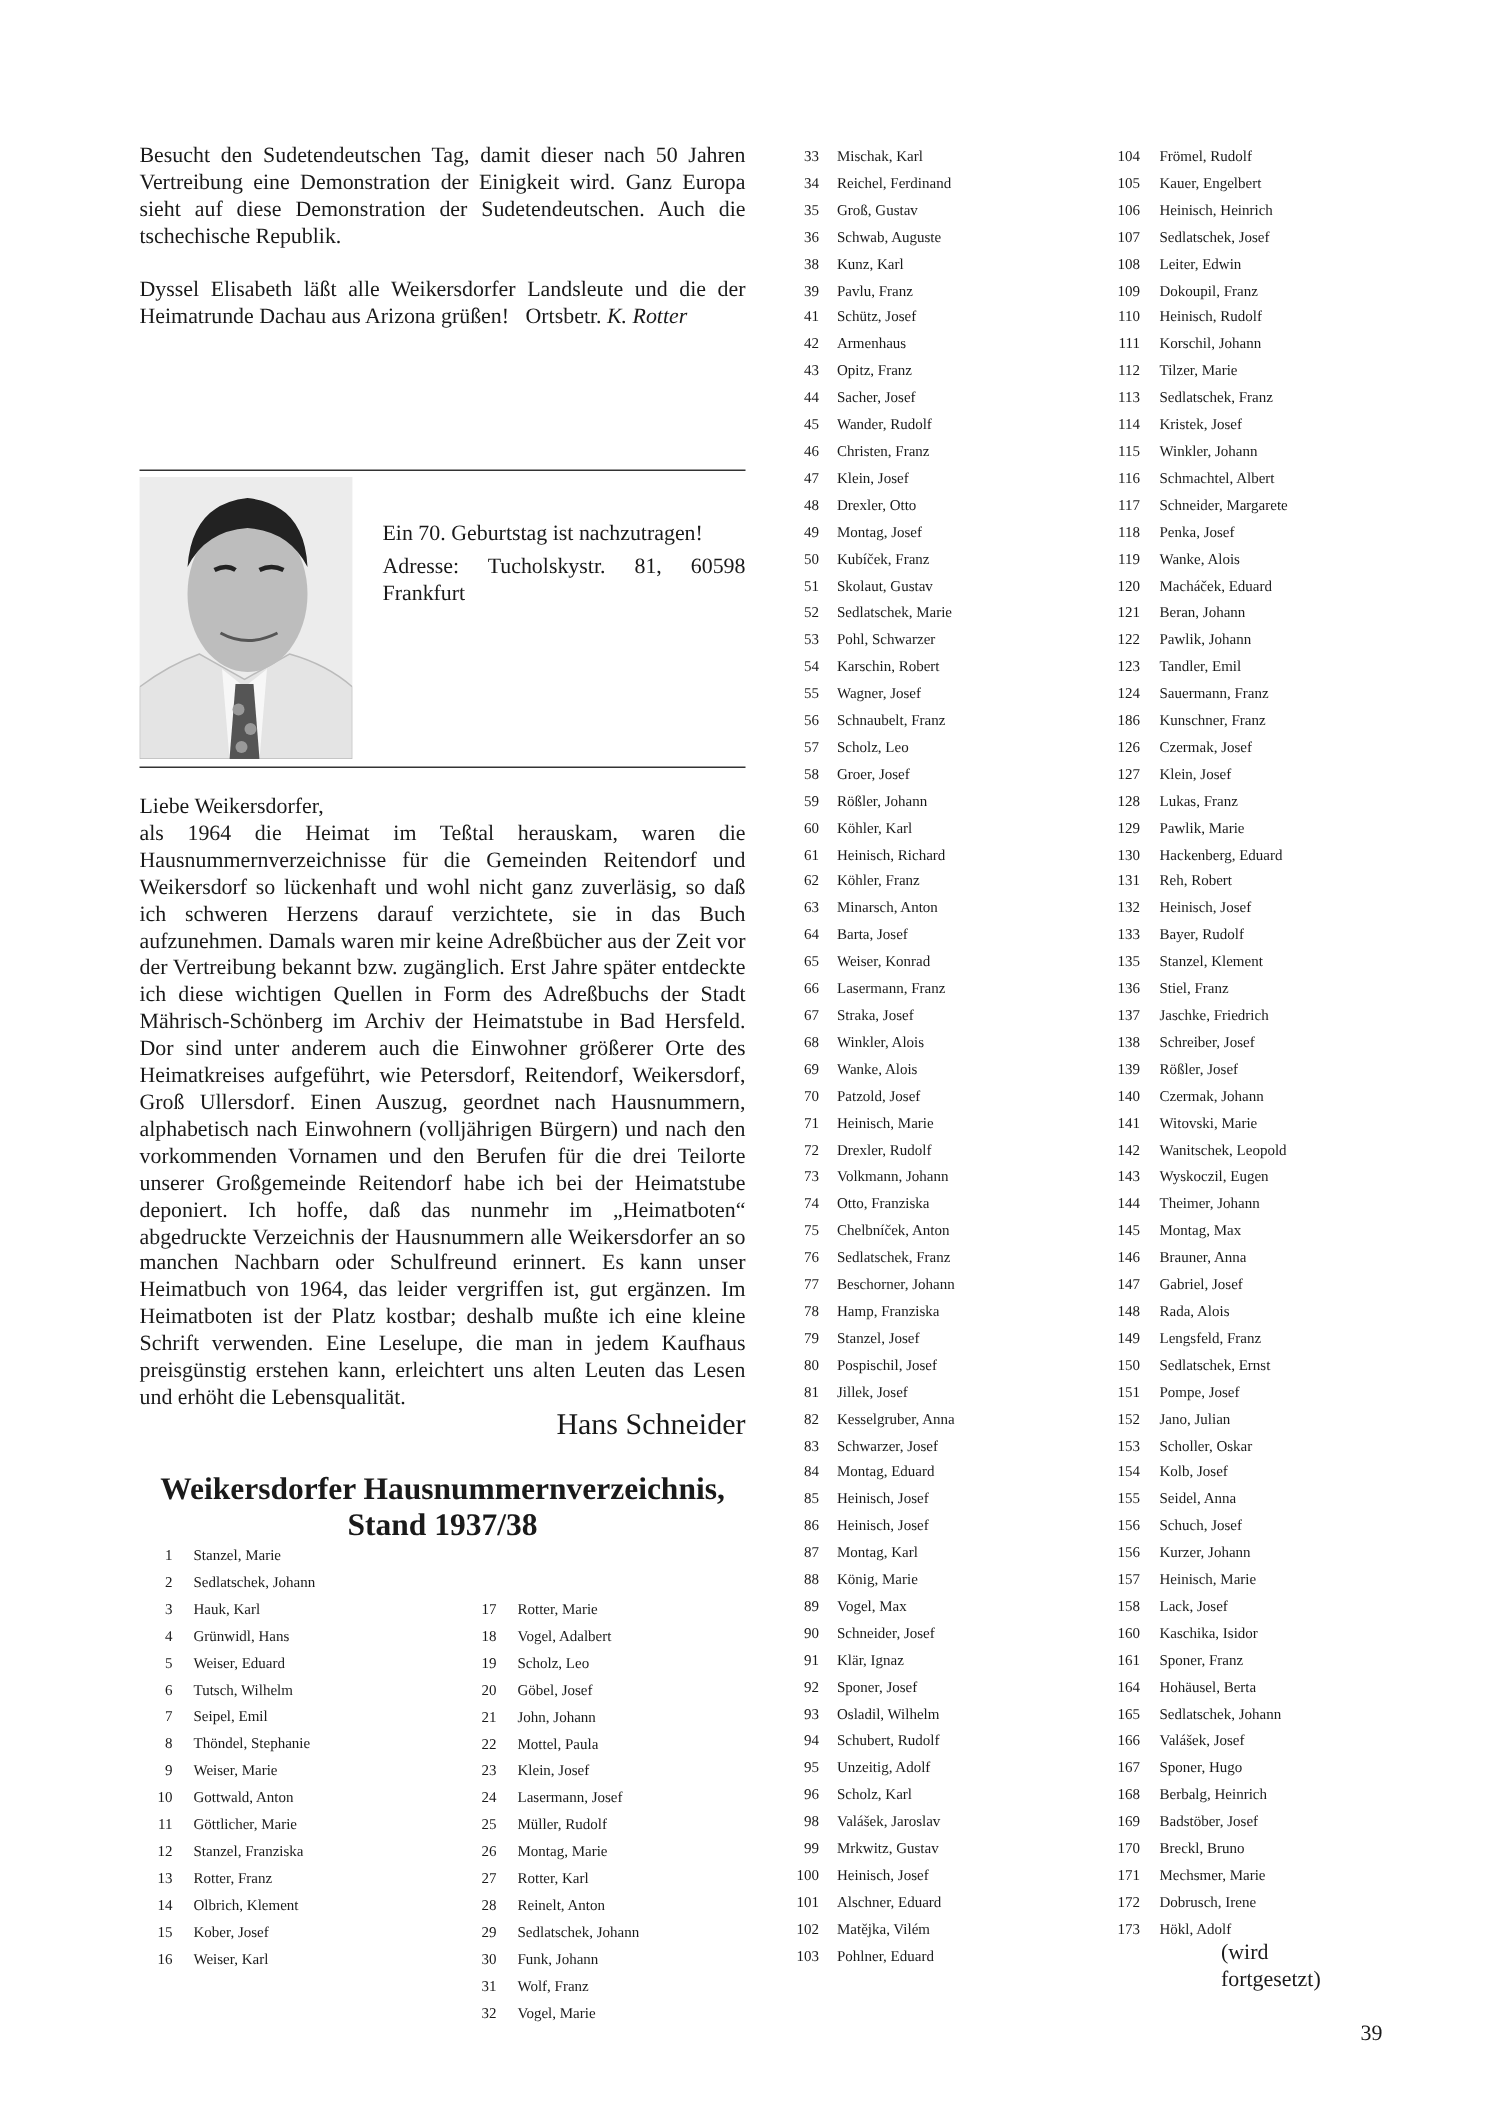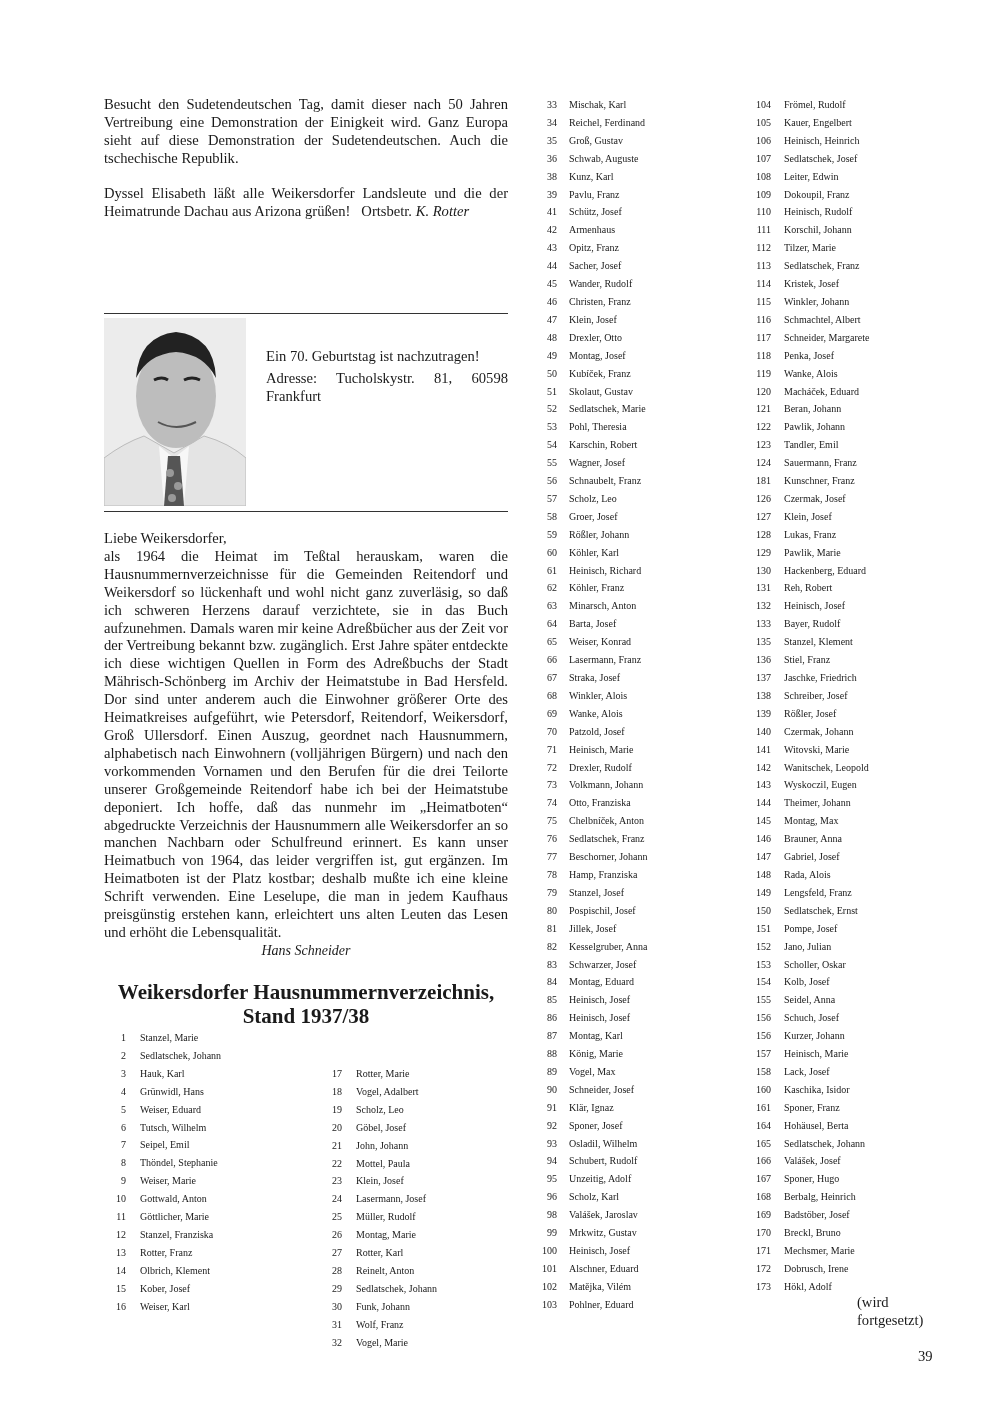--- a/index.html
+++ b/index.html
@@ -1,59 +1,59 @@
 <!DOCTYPE html>
 <html><head>
 <meta charset="utf-8">
 <style>
   html, body { margin:0; padding:0; background:#ffffff; }
   body { width:1000px; height:1412px; position:relative; overflow:hidden;
          font-family:"Liberation Serif","DejaVu Serif",serif; color:#1a1a1a; }
-  .page { position:absolute; left:15px; top:0; width:852px; height:1412px; }
+  .page { position:absolute; left:4px; top:0; width:852px; height:1412px; }
 
   
   .leftcol { position:absolute; left:89px; top:96px; width:404px; }
   .para { font-size:14.6px; line-height:17.9px; text-align:justify; margin:0; }
   .para + .para { margin-top:17px; }
   .para b { font-weight:bold; }
   .para i { font-style:italic;font-family:Liberation Serif, serif; }
 
   .photo-block { position:absolute; left:89px; top:313px; width:404px; height:197px;
                  border-top:1.5px solid #333; border-bottom:1.5px solid #333; }
   .photo { position:absolute; left:0; top:4px; width:142px; height:188px;
            background:#f2f2f2; overflow:hidden; }
   .photo svg { width:100%; height:100%; display:block; }
   .photo-text { position:absolute; left:162px; top:34px; width:242px;
                 font-size:14.6px; line-height:17.9px; text-align:justify; }
   .photo-text p { margin:0 0 4px 0; }
 
   .letter { position:absolute; left:89px; top:530px; width:404px; }
   .letter .greeting { font-size:14.6px; line-height:17.9px; margin:0; }
   .letter .body { font-size:14.6px; line-height:17.9px; text-align:justify; margin:0; }
-  .letter .author { font-size:14px; line-height:17.9px; text-align:center; font-style:italic; margin:0; }
+  .letter .author { font-size:20px; line-height:17.9px; text-align:right; margin:0; }
 
   .dir-title { position:absolute; left:89px; top:980px; width:404px; text-align:center;
                font-weight:bold; font-size:21px; line-height:24px; }
 
   .list { position:absolute; font-size:10px; line-height:17.9px; }
   .row { display:flex; white-space:nowrap; }
   .num { display:inline-block; text-align:right; }
   .name { display:inline-block; }
 
   #list-a { left:89px; top:1029px; }
   #list-a .num { width:22px; } #list-a .name { margin-left:14px; }
   #list-b { left:305px; top:1029px;margin-top:36px; }
   #list-b .num { width:22px; } #list-b .name { margin-left:14px; }
 
   #list-c { left:515px; top:96px; }
   #list-c .num { width:27px; } #list-c .name { margin-left:12px; }
   #list-d { left:726px; top:96px; }
   #list-d .num { width:30px; } #list-d .name { margin-left:13px; }
 
-  .cont { position:absolute; left:810px; top:1294px; font-size:14.6px; line-height:17.9px;margin-left:32px; }
+  .cont { position:absolute; left:810px; top:1294px; font-size:14.6px; line-height:17.9px; }
   .pagenum { position:absolute; left:903px; top:1348px; font-size:14.6px; }
 </style>
 </head>
 <body>
 
 <div class="page">
 
   <div class="leftcol">
     <p class="para">Besucht den Sudetendeutschen Tag, damit dieser nach 50 Jahren Vertreibung eine Demonstration der Einigkeit wird. Ganz Europa sieht auf diese Demonstration der Sudetendeutschen. Auch die tschechische Republik.</p>
     <p class="para"><span>Dyssel Elisabeth läßt alle Weikersdorfer Landsleute und die der Heimatrunde Dachau aus Arizona grüßen!</span>&nbsp;&nbsp;&nbsp;<span>Ortsbetr.</span> <i>K. Rotter</i></p>
@@ -293,21 +293,21 @@
       <div class="row">
         <span class="num">51</span>
         <span class="name">Skolaut, Gustav</span>
       </div>
       <div class="row">
         <span class="num">52</span>
         <span class="name">Sedlatschek, Marie</span>
       </div>
       <div class="row">
         <span class="num">53</span>
-        <span class="name">Pohl, Theresia</span>
+        <span class="name">Pohl, Schwarzer</span>
       </div>
       <div class="row">
         <span class="num">54</span>
         <span class="name">Karschin, Robert</span>
       </div>
       <div class="row">
         <span class="num">55</span>
         <span class="name">Wagner, Josef</span>
       </div>
       <div class="row">
@@ -578,21 +578,21 @@
       </div>
       <div class="row">
         <span class="num">123</span>
         <span class="name">Tandler, Emil</span>
       </div>
       <div class="row">
         <span class="num">124</span>
         <span class="name">Sauermann, Franz</span>
       </div>
       <div class="row">
-        <span class="num">181</span>
+        <span class="num">186</span>
         <span class="name">Kunschner, Franz</span>
       </div>
       <div class="row">
         <span class="num">126</span>
         <span class="name">Czermak, Josef</span>
       </div>
       <div class="row">
         <span class="num">127</span>
         <span class="name">Klein, Josef</span>
       </div>

